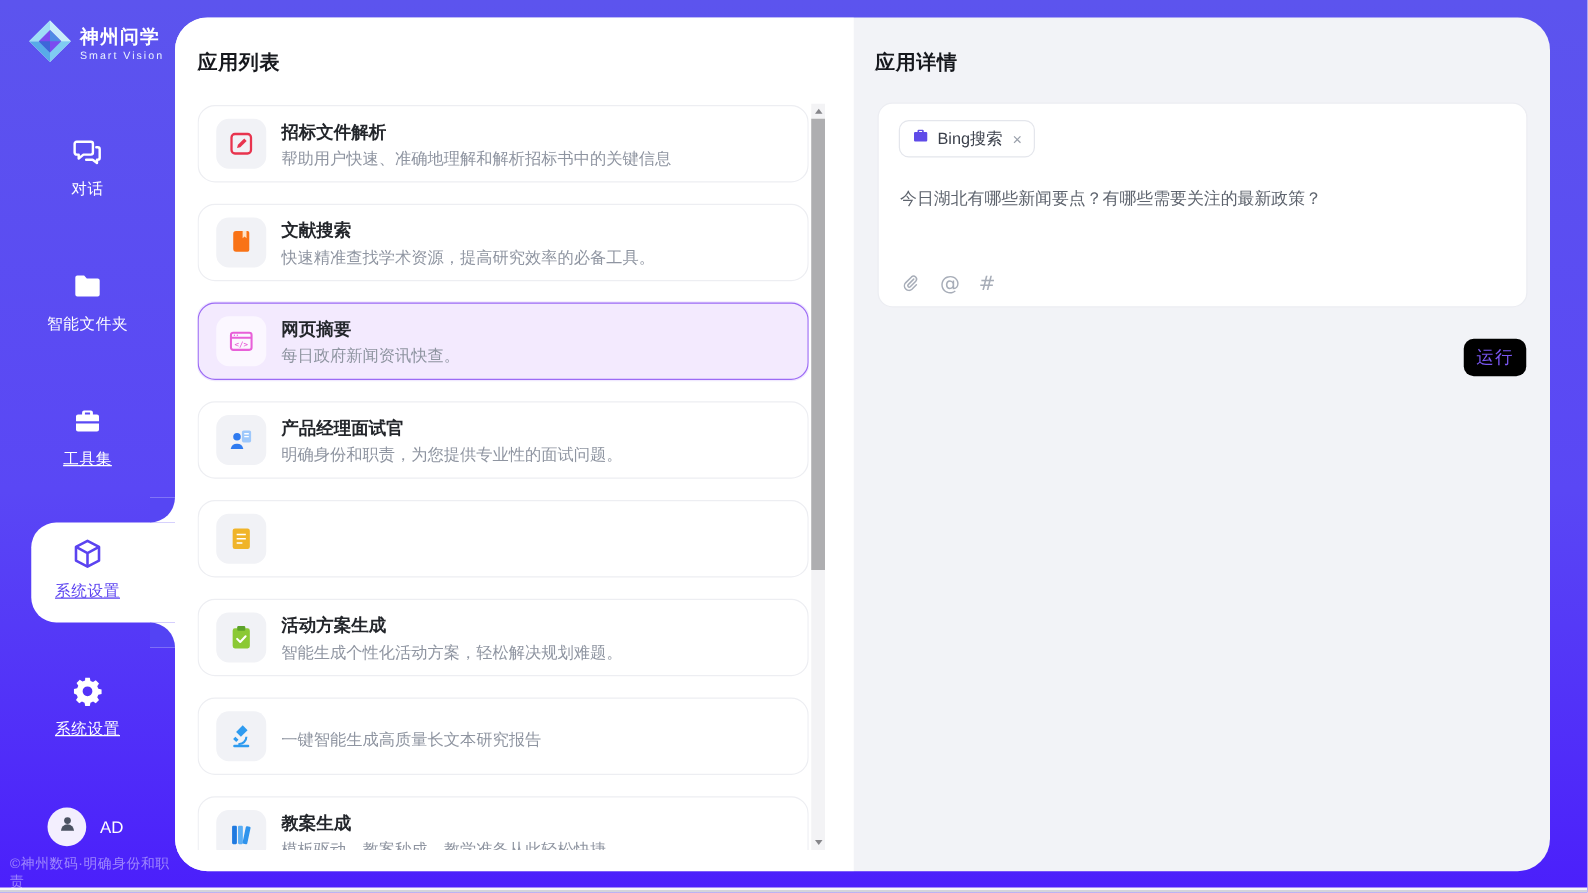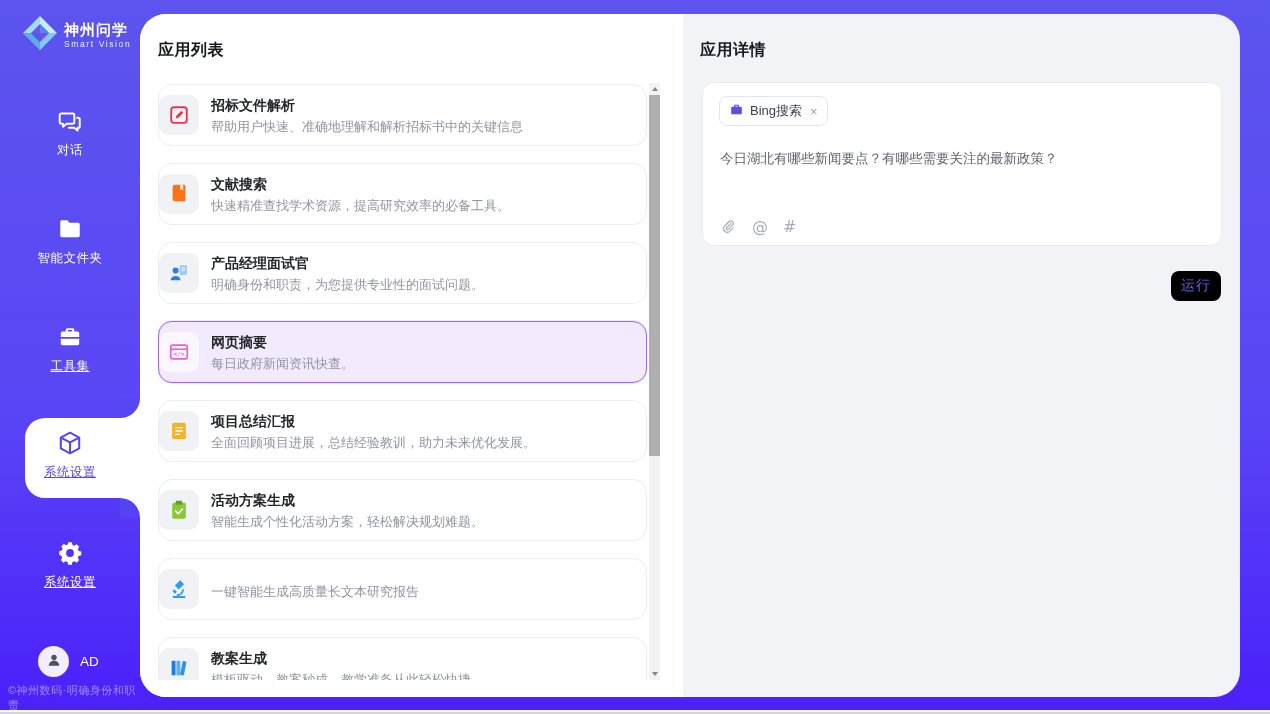--- a/index.html
+++ b/index.html
@@ -44,21 +44,21 @@
   
   .content { position:absolute; left:140px; top:14px; width:1100px; height:683px;
     background:#F2F3F7; border-radius:26px; overflow:hidden; z-index:1; }
   .list-panel { position:absolute; left:0; top:0; width:543px; height:683px; background:#fff; }
   .panel-title { position:absolute; font-size:16px; font-weight:bold; color:#16181D; letter-spacing:.5px; }
   #list-title { left:18px; top:26px; }
   #detail-title { left:560px; top:26px; }
 
   .cards { position:absolute; left:18px; top:70px; width:489px; height:596px; overflow:hidden; }
   .card { position:relative; width:489px; height:62px; border:1px solid #EDEEF2; border-radius:14px;
-    background:#fff; margin-bottom:17px; display:flex; align-items:center; cursor:pointer; }
+    background:#fff; margin-bottom:17px; display:flex; align-items:center; padding-left:14px; cursor:pointer; }
   .card.selected { background:#F3EAFE; border:1px solid #9C6BF5; box-shadow:0 0 0 1px rgba(156,107,245,.15); }
   .tile { width:40px; height:40px; border-radius:10px; background:#F1F2F6; flex:0 0 40px;
     display:flex; align-items:center; justify-content:center; }
   .card.selected .tile { background:#FBF7FF; }
   .tile svg { width:22px; height:22px; display:block; }
   .card-text { margin-left:12px; overflow:hidden; }
   .card-title { font-size:14px; font-weight:bold; color:#23262B; line-height:18px; }
   .card-desc { font-size:13px; color:#8F95A1; line-height:17px; margin-top:4px; white-space:nowrap; }
 
   
@@ -173,65 +173,61 @@
               <path d="M5 4.5A2.5 2.5 0 0 1 7.5 2h10A1.5 1.5 0 0 1 19 3.5v15a1.5 1.5 0 0 1-1.5 1.5h-10A2.5 2.5 0 0 1 5 17.5z"></path>
               <path d="M13.2 2h3.4v6.2l-1.7-1.4-1.7 1.4z" fill="#FFE3C7"></path>
             </svg>
           </span>
         </span>
         <span class="card-text">
           <span class="card-title" style="display:block">文献搜索</span>
           <span class="card-desc" style="display:block">快速精准查找学术资源，提高研究效率的必备工具。</span>
         </span>
       </div>
-      <div class="card">
-        <span class="tile">
-          <span style="color:#2F7BF0;display:flex">
-            <svg viewBox="0 0 24 24" fill="currentColor">
-              <rect x="12.6" y="3.6" width="8" height="10.5" rx="1.5" fill="#9EC8FB"></rect>
-              <path d="M14.6 6.5h4M14.6 9h4" stroke="#fff" stroke-width="1.2"></path>
-              <circle cx="8.3" cy="9.2" r="3.3"></circle>
-              <path d="M2.8 19.8a5.6 5.6 0 0 1 11 0z"></path>
-            </svg>
-          </span>
-        </span>
-        <span class="card-text">
-          <span class="card-title" style="display:block">产品经理面试官</span>
-          <span class="card-desc" style="display:block">明确身份和职责，为您提供专业性的面试问题。</span>
-        </span>
-      </div>
       <div class="card selected">
         <span class="tile">
           <span style="color:#E860D8;display:flex">
             <svg viewBox="0 0 24 24" fill="none" stroke="currentColor" stroke-width="1.8">
               <rect x="3" y="4.5" width="18" height="15" rx="2"></rect>
               <path d="M3 9h18"></path>
               <circle cx="6" cy="6.8" r=".6" fill="currentColor" stroke="none"></circle>
               <circle cx="8.6" cy="6.8" r=".6" fill="currentColor" stroke="none"></circle>
               <text x="12" y="16.6" text-anchor="middle" font-size="6.5" font-weight="bold" fill="currentColor" stroke="none" font-family="DejaVu Sans Mono,monospace">&lt;/&gt;</text>
             </svg>
           </span>
         </span>
         <span class="card-text">
           <span class="card-title" style="display:block">网页摘要</span>
           <span class="card-desc" style="display:block">每日政府新闻资讯快查。</span>
         </span>
       </div>
       <div class="card">
         <span class="tile">
+          <span style="color:#2F7BF0;display:flex">
+            <svg viewBox="0 0 24 24" fill="currentColor">
+              <rect x="12.6" y="3.6" width="8" height="10.5" rx="1.5" fill="#9EC8FB"></rect>
+              <path d="M14.6 6.5h4M14.6 9h4" stroke="#fff" stroke-width="1.2"></path>
+              <circle cx="8.3" cy="9.2" r="3.3"></circle>
+              <path d="M2.8 19.8a5.6 5.6 0 0 1 11 0z"></path>
+            </svg>
+          </span>
+        </span>
+        <span class="card-text">
+          <span class="card-title" style="display:block">产品经理面试官</span>
+          <span class="card-desc" style="display:block">明确身份和职责，为您提供专业性的面试问题。</span>
+        </span>
+      </div>
+      <div class="card">
+        <span class="tile">
           <span style="color:#F0B429;display:flex">
             <svg viewBox="0 0 24 24" fill="currentColor">
               <rect x="4.5" y="3" width="15" height="18" rx="2"></rect>
               <path d="M8 8.3h8M8 12h8M8 15.7h5" stroke="#fff" stroke-width="1.5" fill="none"></path>
             </svg>
           </span>
-        </span>
-        <span class="card-text">
-          <span class="card-title" style="display:block">项目总结汇报</span>
-          <span class="card-desc" style="display:block">全面回顾项目进展，总结经验教训，助力未来优化发展。</span>
         </span>
       </div>
       <div class="card">
         <span class="tile">
           <span style="color:#8BC934;display:flex">
             <svg viewBox="0 0 24 24" fill="currentColor">
               <rect x="4.5" y="4" width="15" height="17.5" rx="2"></rect>
               <rect x="8.5" y="2" width="7" height="4.2" rx="1" fill="#5DA32A"></rect>
               <path d="M8.4 13.2l2.7 2.7 4.7-5" stroke="#fff" stroke-width="1.8" fill="none" stroke-linecap="round" stroke-linejoin="round"></path>
             </svg>

